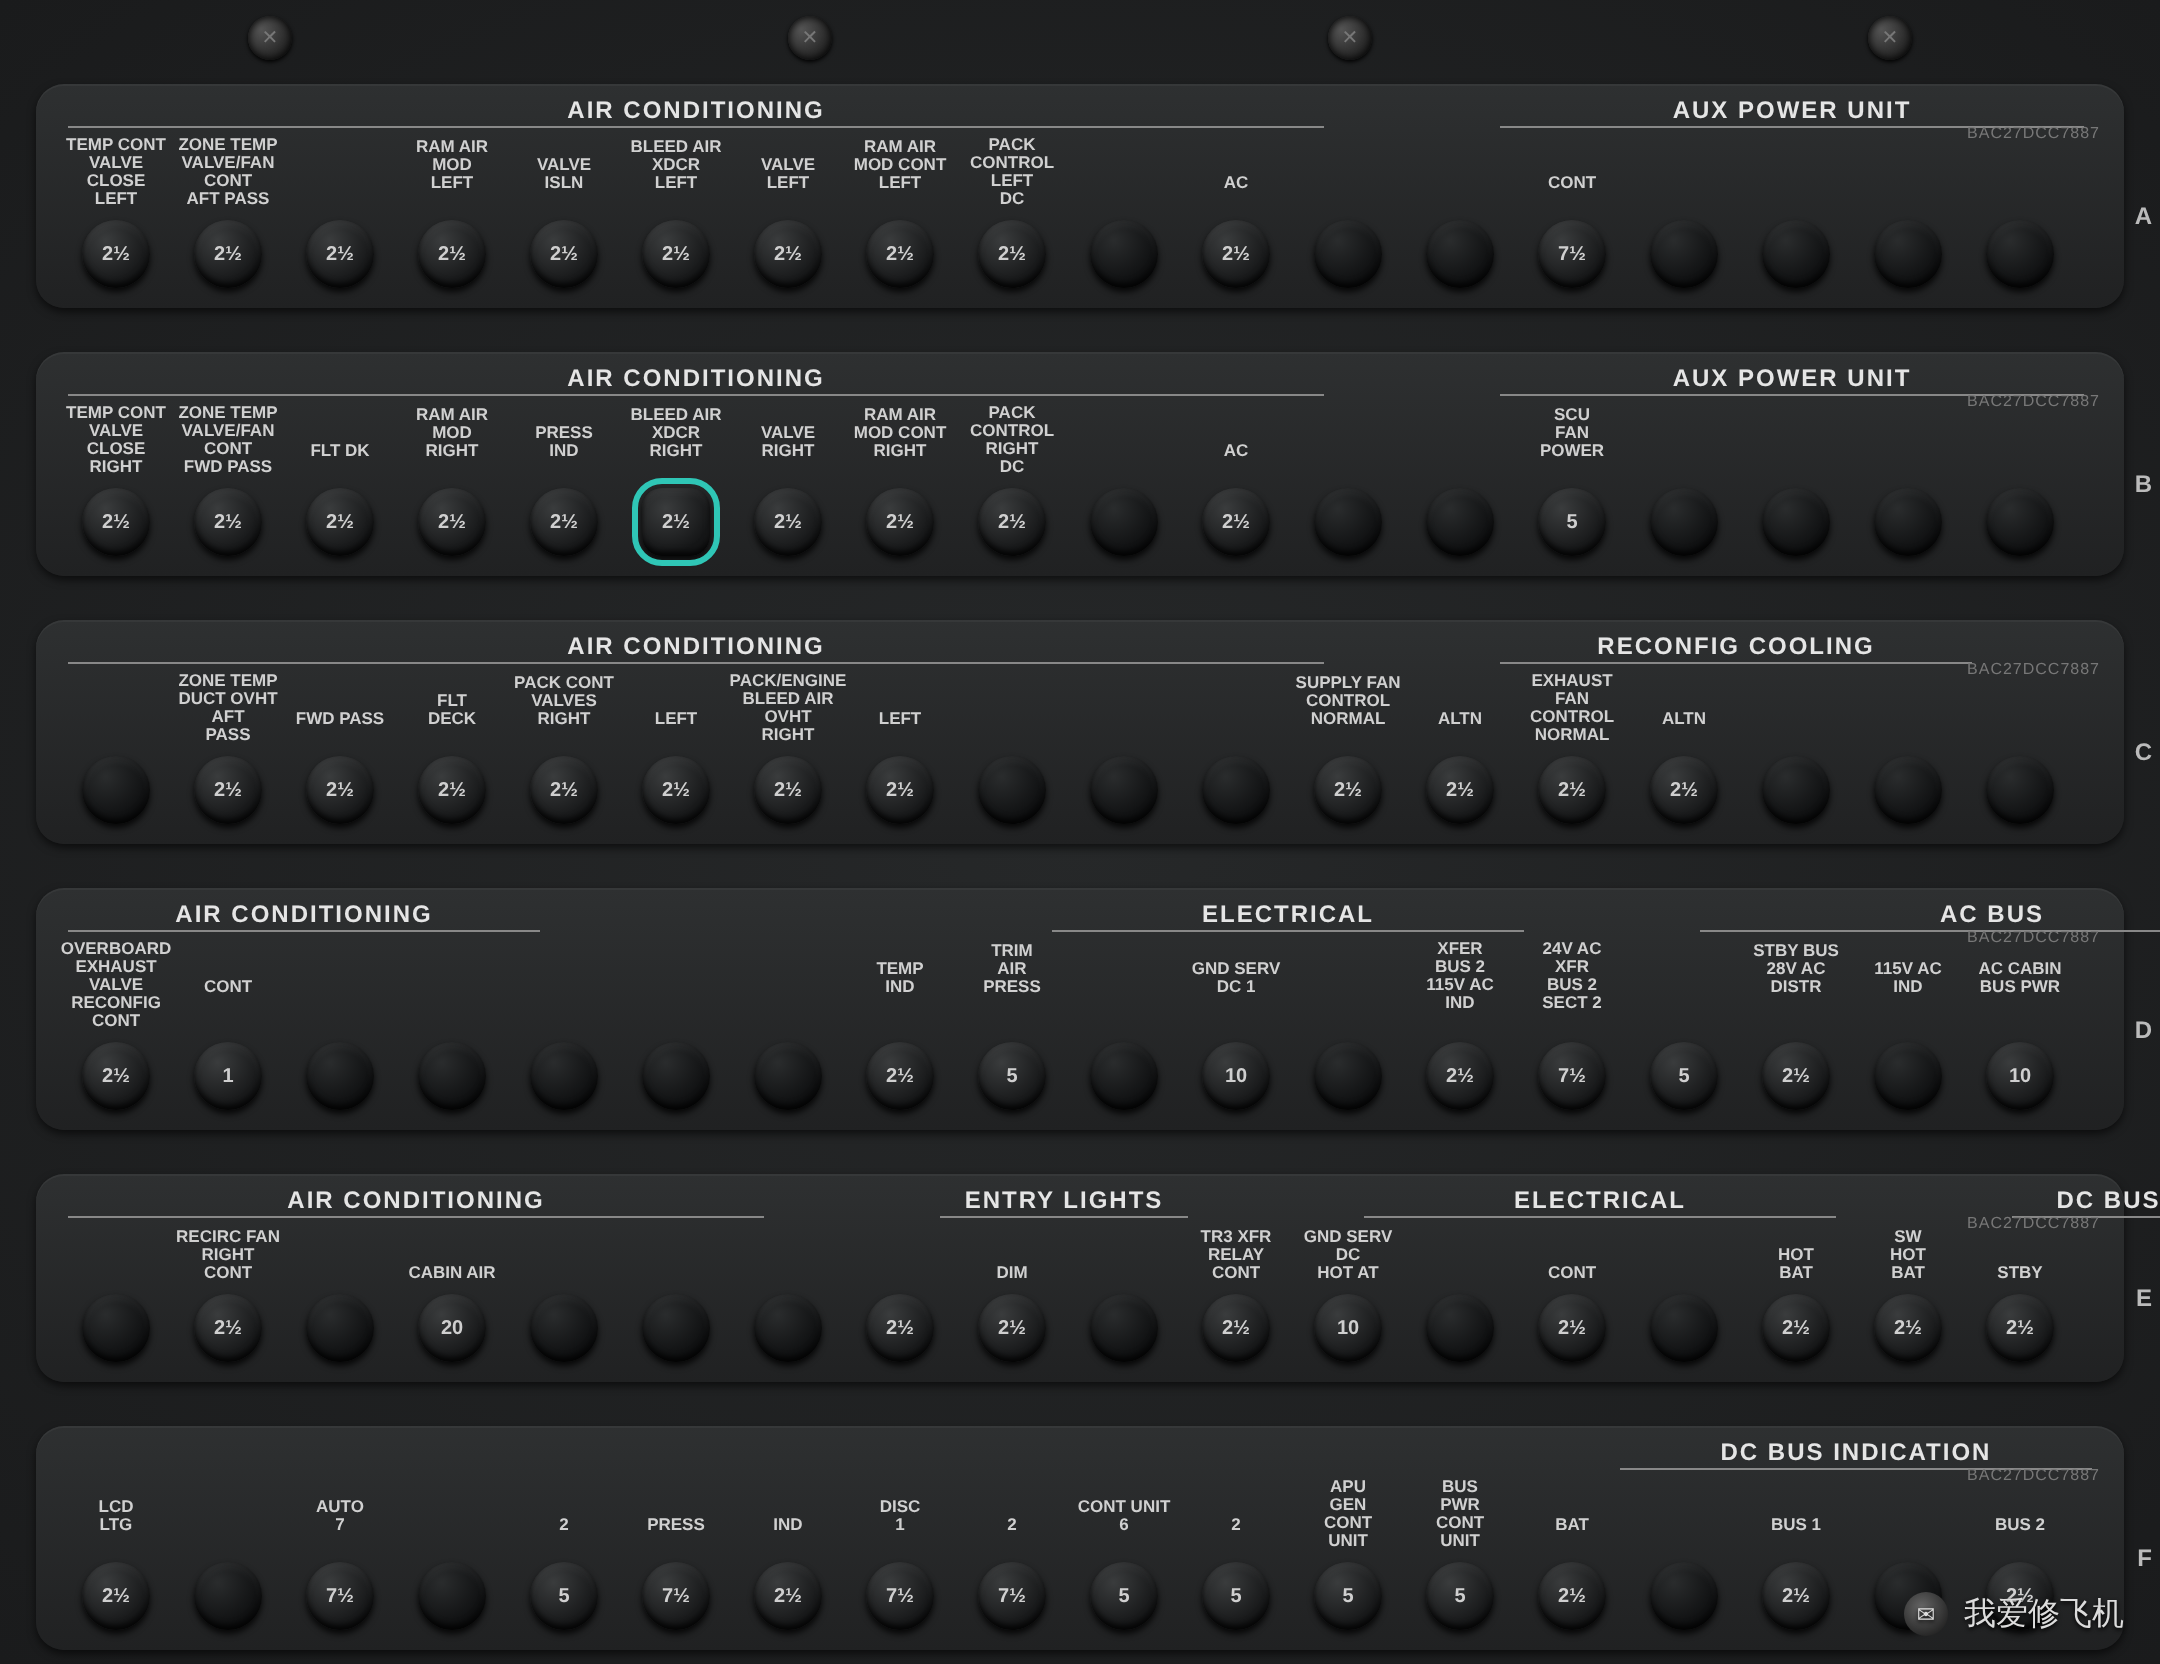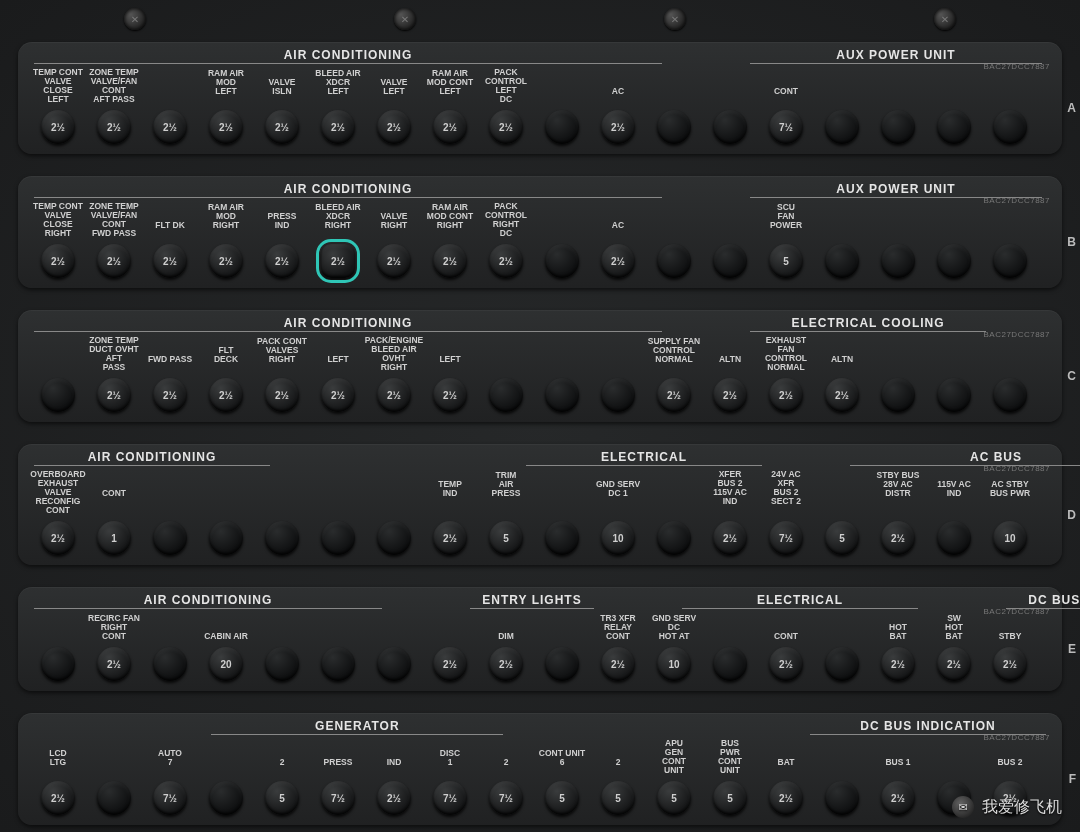--- a/index.html
+++ b/index.html
@@ -461,21 +461,21 @@
             <span></span>
           </div>
         </div>
       </div>
       <div class="row-letter">B</div>
     </div>
     <div class="row-bar">
       <div class="section-headers">
         <div class="hgroup" style="width: 616px; flex: 0 0 616px;">AIR CONDITIONING</div>
         <div style="border-bottom: none; width: 56px; flex: 0 0 56px;"></div>
-        <div class="hgroup" style="width: 224px; flex: 0 0 224px;">ELECTRICAL COOLING</div>
+        <div class="hgroup" style="width: 224px; flex: 0 0 224px;">RECONFIG COOLING</div>
         <div style="border-bottom: none; width: 112px; flex: 0 0 112px;"></div>
       </div>
       <div class="part-no">BAC27DCC7887</div>
       <div class="labels-row">
         <div class="col">
           <div class="lbl"></div>
         </div>
         <div class="col">
           <div class="lbl">ZONE TEMP
 DUCT OVHT
@@ -706,21 +706,21 @@
         <div class="col">
           <div class="lbl">STBY BUS
 28V AC
 DISTR</div>
         </div>
         <div class="col">
           <div class="lbl">115V AC
 IND</div>
         </div>
         <div class="col">
-          <div class="lbl">AC STBY
+          <div class="lbl">AC CABIN
 BUS PWR</div>
         </div>
       </div>
       <div class="breakers-row">
         <div class="col">
           <div class="cb">
             <span>2½</span>
           </div>
         </div>
         <div class="col">
@@ -978,21 +978,20 @@
           <div class="cb">
             <span>2½</span>
           </div>
         </div>
       </div>
       <div class="row-letter">E</div>
     </div>
     <div class="row-bar">
       <div class="section-headers">
         <div style="border-bottom: none; width: 56px; flex: 0 0 56px;"></div>
-        <div class="hgroup" style="width: 280px; flex: 0 0 280px;">GENERATOR</div>
         <div style="border-bottom: none; width: 56px; flex: 0 0 56px;"></div>
         <div class="hgroup" style="width: 224px; flex: 0 0 224px;">DC BUS INDICATION</div>
       </div>
       <div class="part-no">BAC27DCC7887</div>
       <div class="labels-row">
         <div class="col">
           <div class="lbl">LCD
 LTG</div>
         </div>
         <div class="col">

